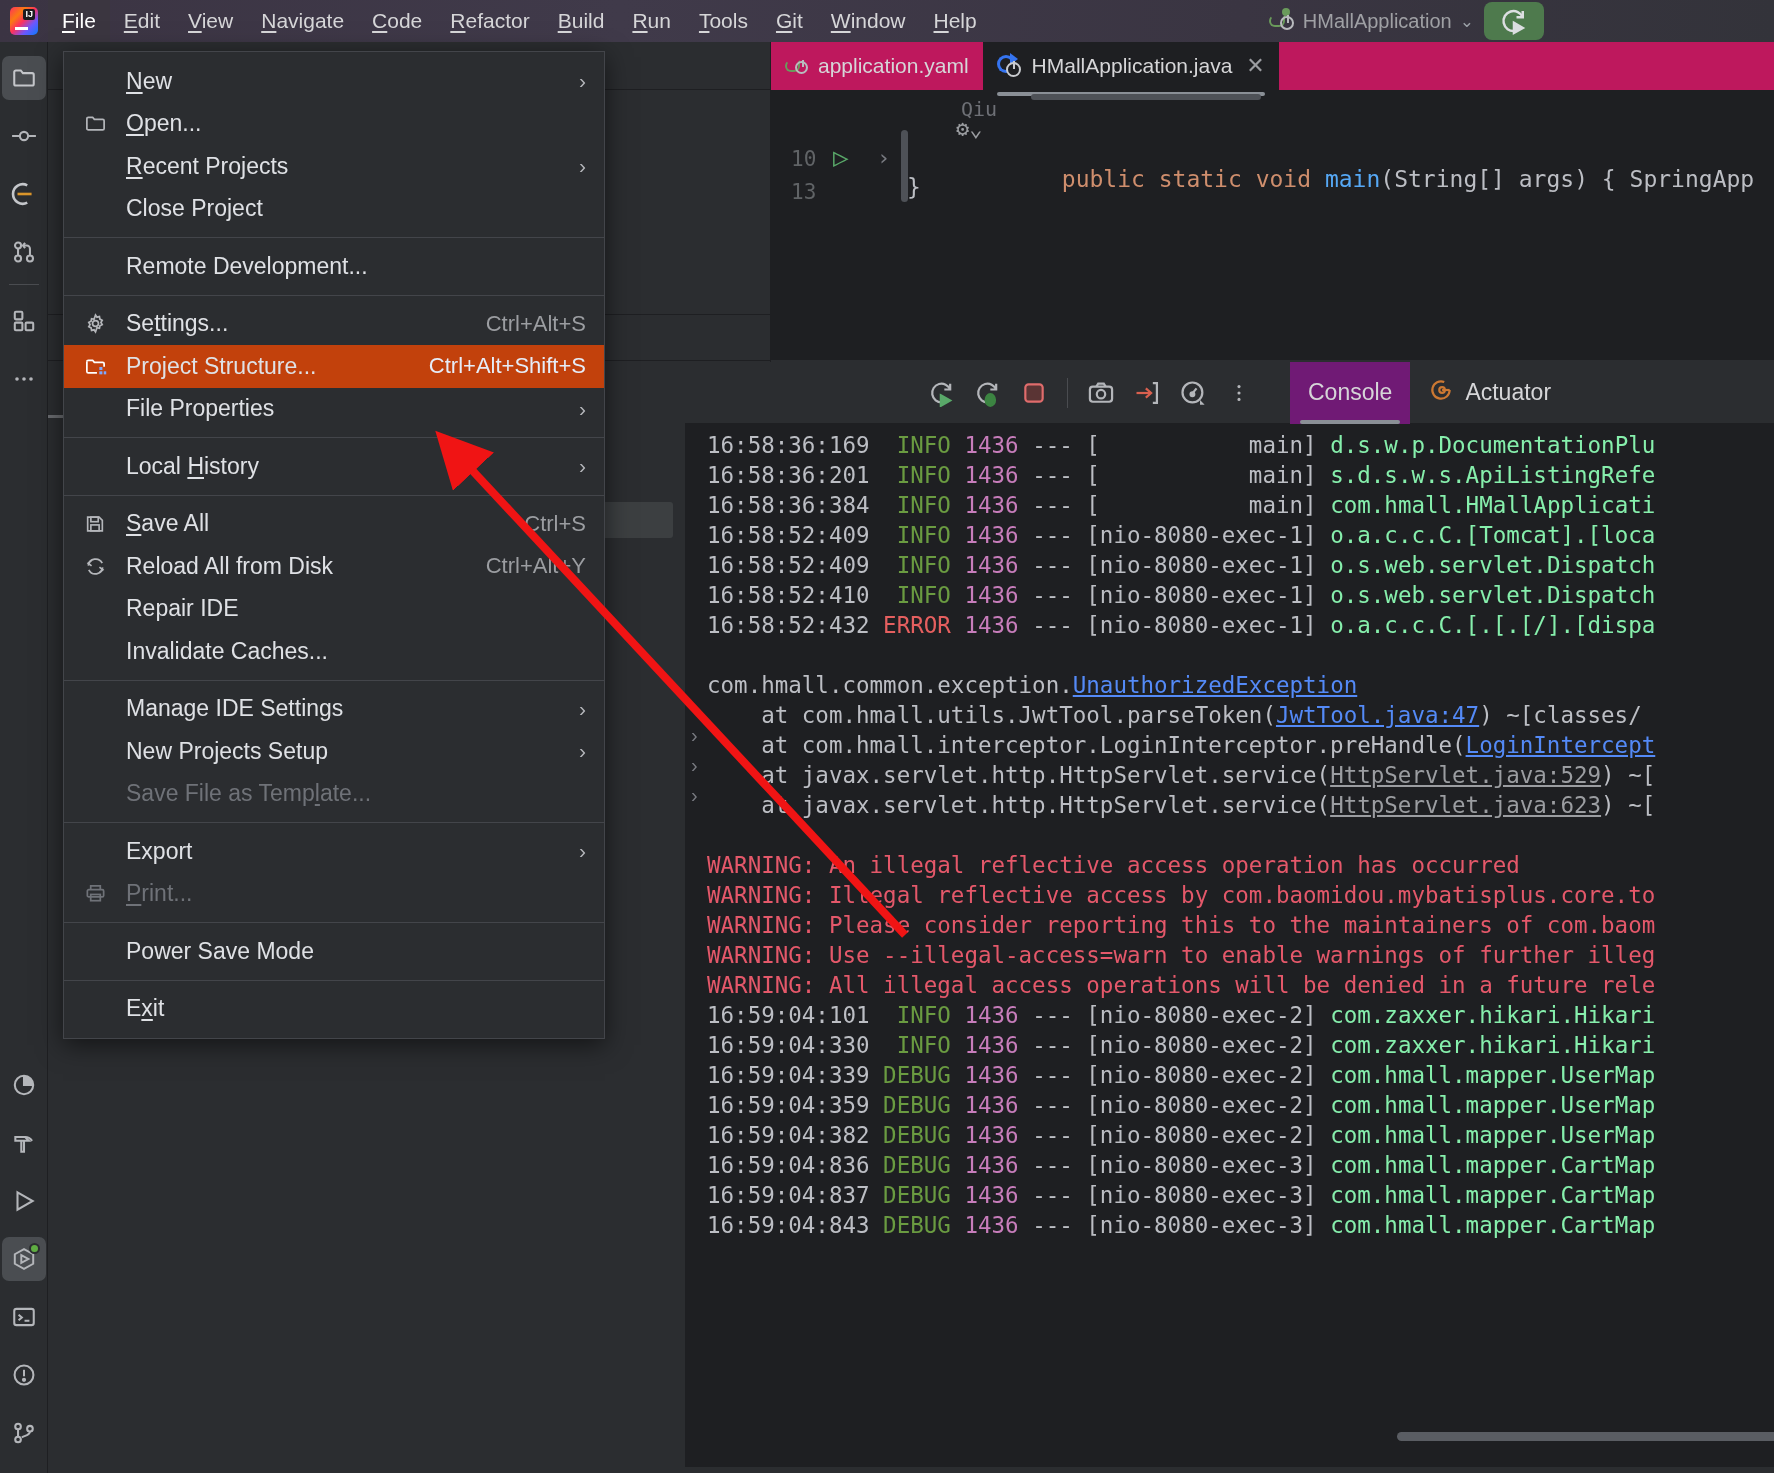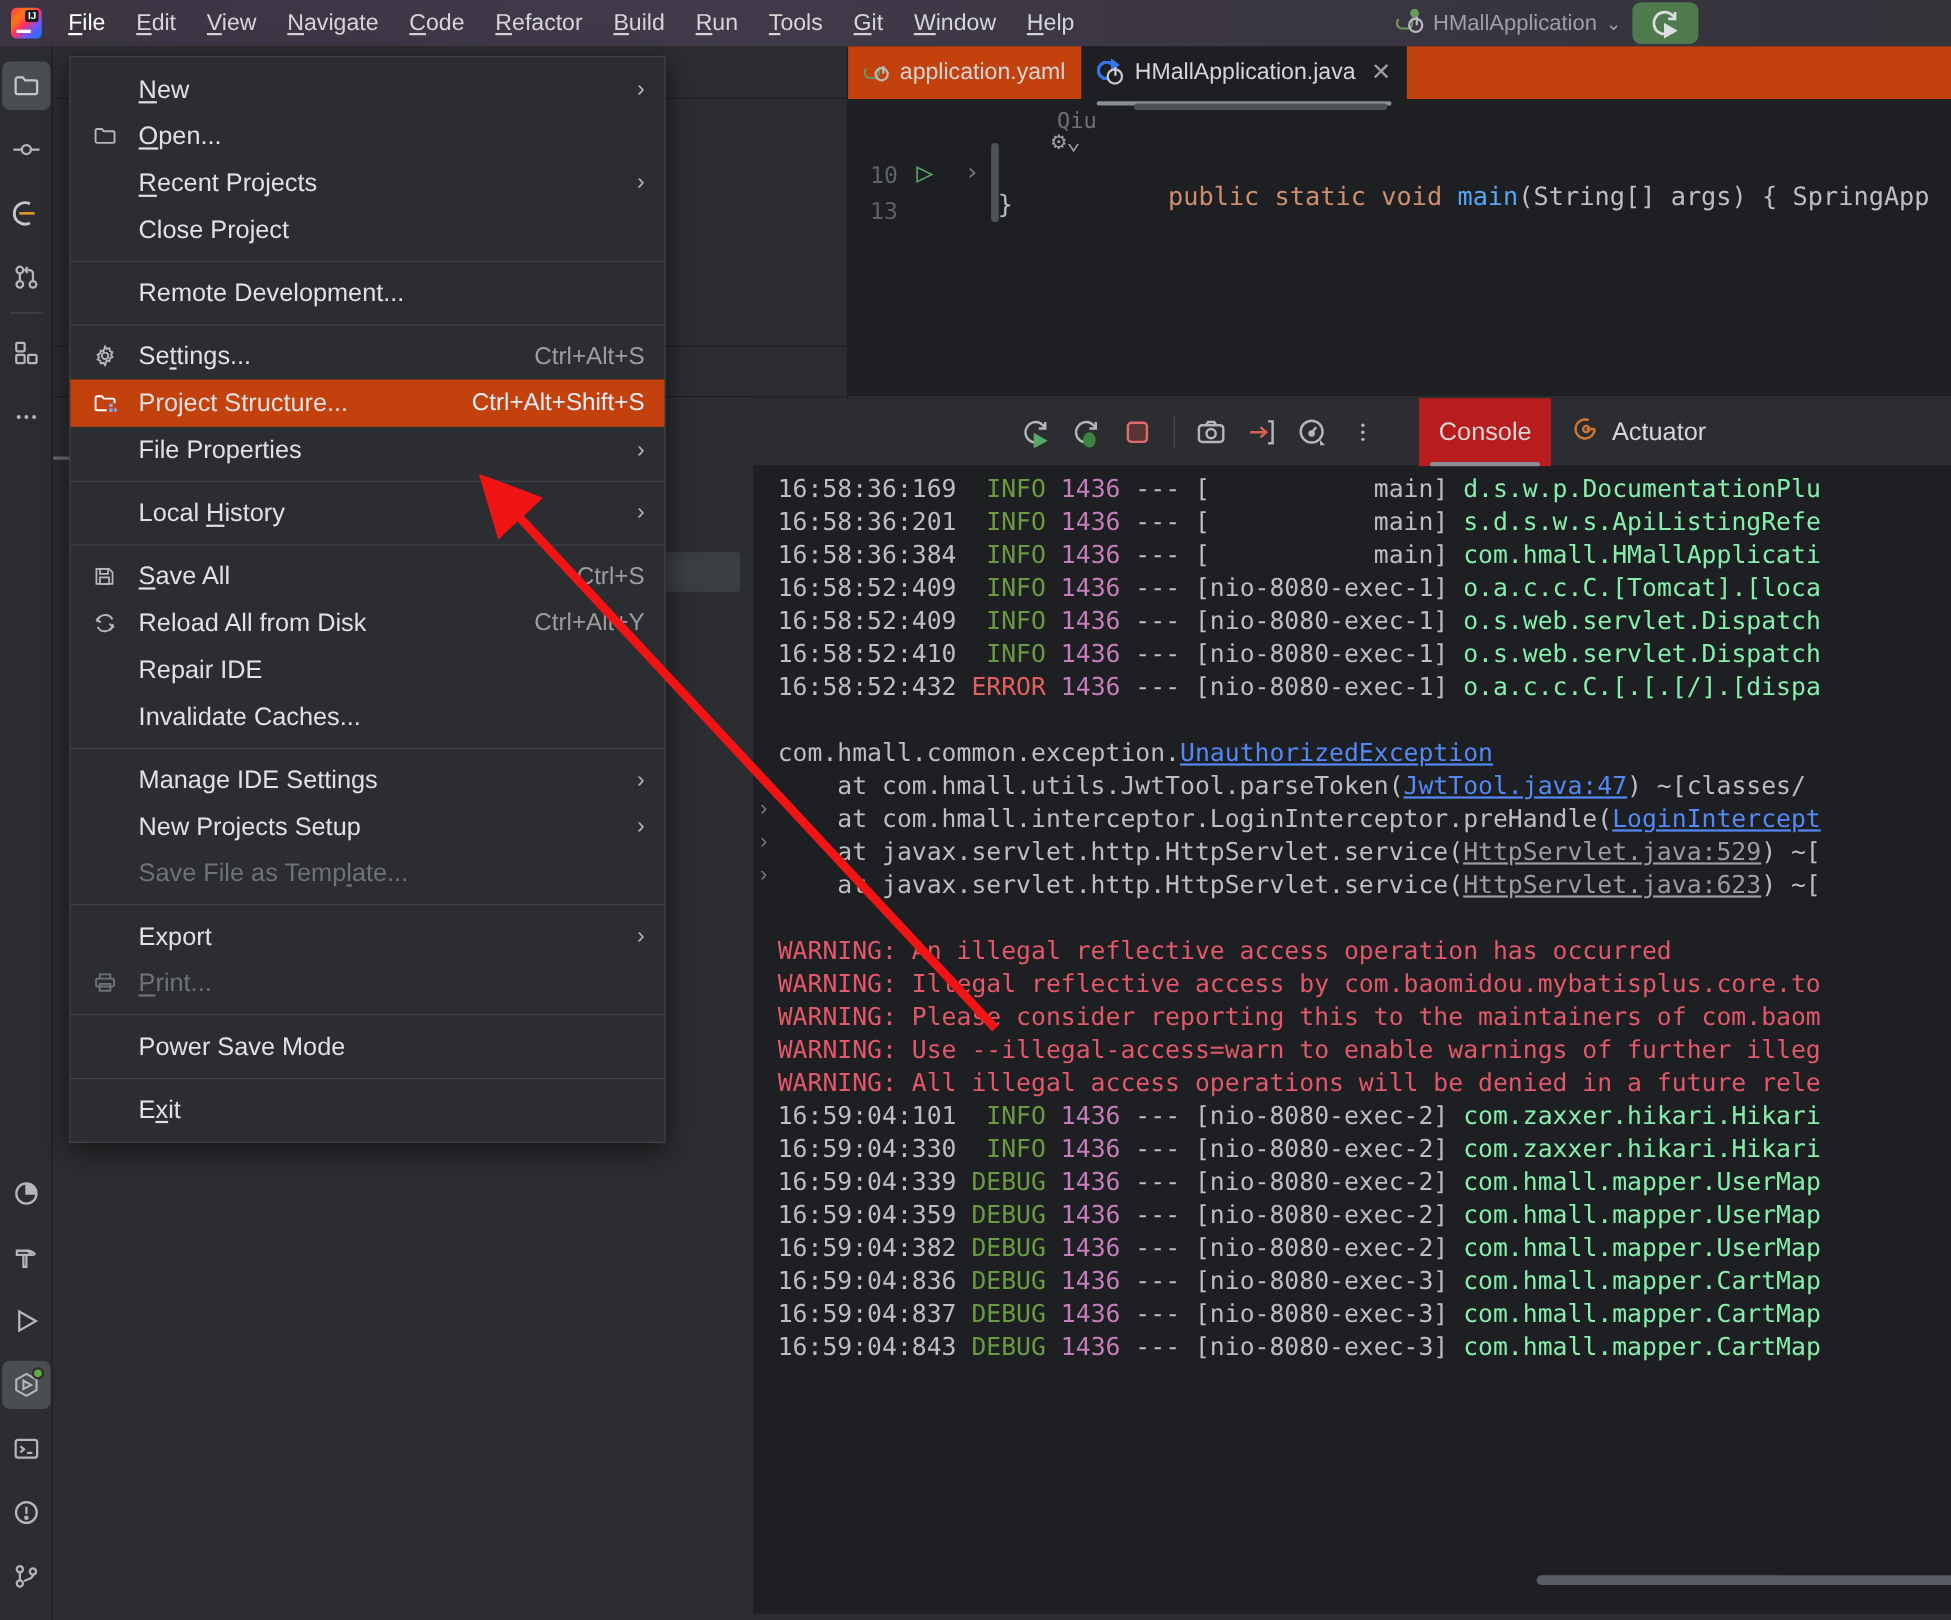--- a/index.html
+++ b/index.html
@@ -81,21 +81,21 @@
     position:absolute; left:48px; top:42px; width:723px; height:1431px; background:#2b2d30;
     border-right:1px solid #1e1f22;
   }
   .pp-line { position:absolute; left:0; width:723px; height:1px; background:#1e1f22; }
   .pp-block { position:absolute; background:#3c3f41; border-radius:3px; }
 
   
   .editor {
     position:absolute; left:771px; top:42px; width:1003px; height:318px; background:#1e1f22;
   }
-  .tabbar { height:48px; display:flex; align-items:center; background:#c2410c; position:relative; }
+  .tabbar { height:48px; display:flex; align-items:center; background:#be185d; position:relative; }
   .tab {
     display:flex; align-items:center; gap:9px; padding:0 14px; height:60px;
     color:#d6d6d8; font-size:21px; white-space:nowrap;
   }
   .tab.active { background:#1e1f22; }
   .tab.active::after{
     content:""; position:absolute; bottom:0; height:4px; background:#8a8f96; border-radius:2px;
   }
   .tab-underline{ position:absolute; bottom:0; left:0; height:4px; background:#8a8f96; border-radius:2px;}
   .tab-close { color:#9b9da1; font-size:22px; margin-left:5px; }
@@ -123,21 +123,21 @@
     position:absolute; left:685px; top:362px; width:1089px; height:1111px; background:#1e1f22;
   }
   .console-toolbar{
     position:absolute; left:0; top:0; width:1089px; height:62px; background:#2b2d30;
     display:flex; align-items:center; border-bottom:1px solid #1e1f22;
   }
   .ctb-icon { width:46px; height:46px; display:flex; align-items:center; justify-content:center; color:#b4b6ba; }
   .ctb-sep { width:1px; height:30px; background:#4a4c50; margin:0 10px; }
   .ctab { display:flex; align-items:center; gap:11px; padding:0 18px; height:62px; color:#d6d6d8;
           font-size:23px; position:relative; }
-  .ctab.active{ background:#b91c1c; }
+  .ctab.active{ background:#701a75; }
   .ctab.active .ctab-bar{ position:absolute; left:10px; right:10px; bottom:0; height:4px; background:#8a8f96; border-radius:2px;}
 
   .console-body{
     position:absolute; left:0; top:62px; width:1089px; height:1049px; background:#1e1f22;
     overflow:hidden;
   }
   .console-fold{ position:absolute; left:0; top:0; width:24px; height:1049px; background:#1e1f22;}
   .logline{
     position:absolute; left:22px; white-space:pre; font-family:"DejaVu Sans Mono", monospace;
     font-size:22.5px; line-height:30px; letter-spacing:0px;

